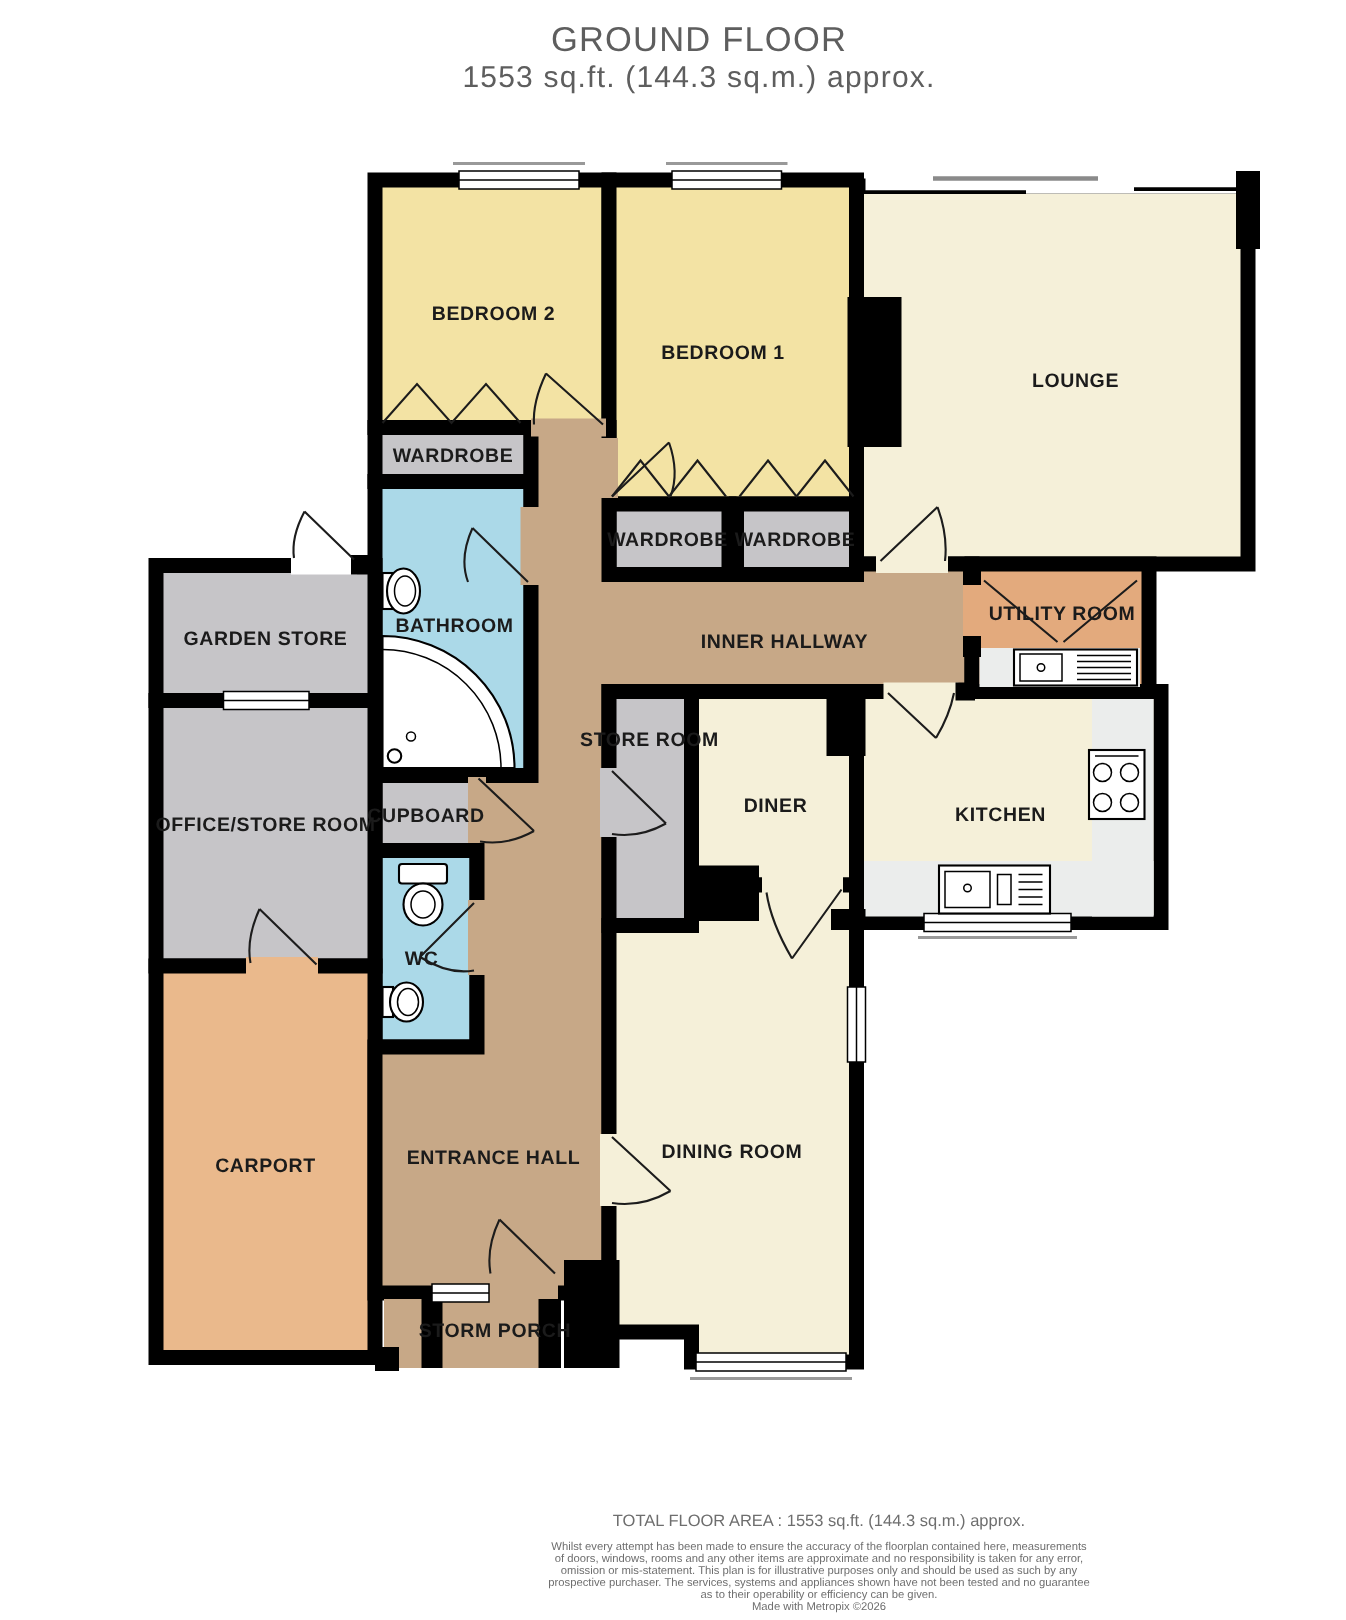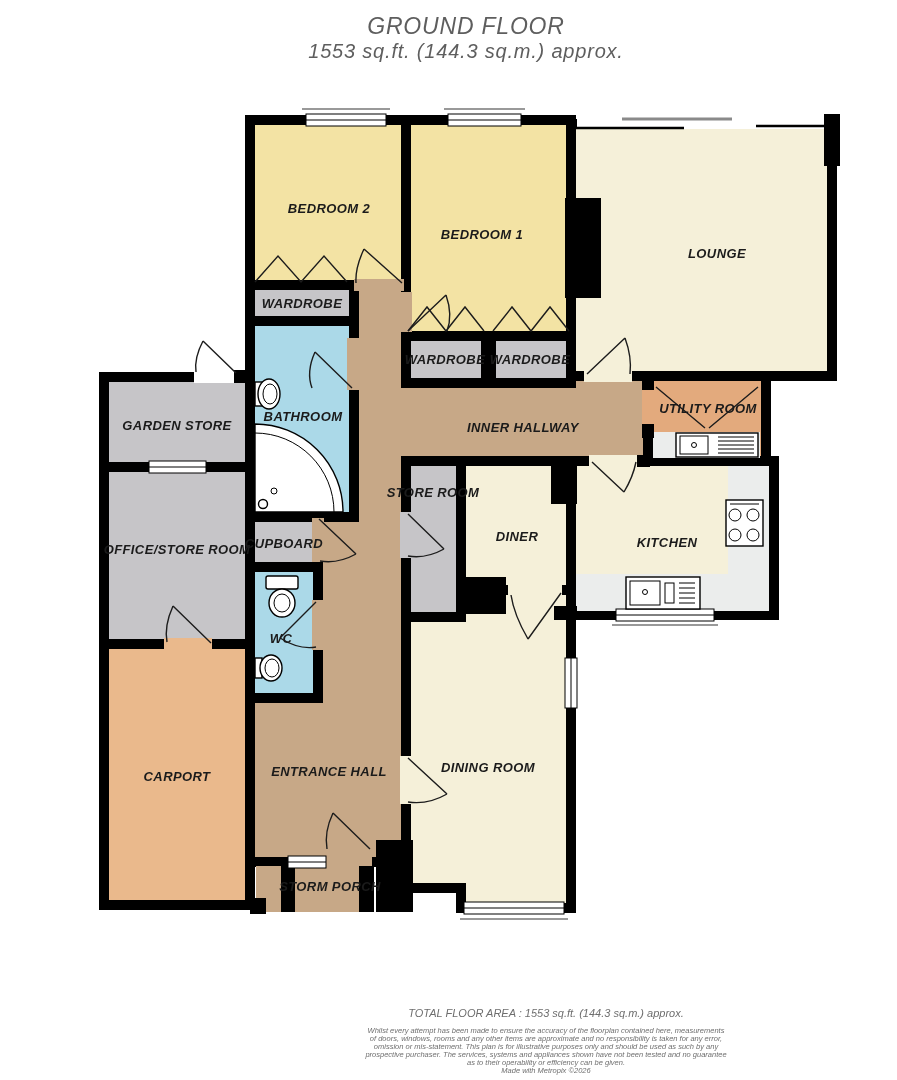--- a/index.html
+++ b/index.html
@@ -1,17 +1,17 @@
 <!DOCTYPE html>
 <html><head>
 <meta charset="utf-8">
 <style>
   html,body{margin:0;padding:0;background:#ffffff;}
   .canvas{position:relative;width:866px;height:1080px;background:#ffffff;margin:0 auto;
-          font-family:"Liberation Sans",sans-serif;font-style:italic;}
+          font-family:"Liberation Sans",sans-serif;}
   svg{display:block;}
   .room{stroke:#000000;stroke-width:10;}
   .nf{stroke:none;}
   .blk{fill:#000000;stroke:none;}
   .door{fill:none;stroke:#1c1c1c;stroke-width:1.4;}
   .fix{fill:#ffffff;stroke:#000000;stroke-width:1.4;}
   .fixl{fill:none;stroke:#000000;stroke-width:1;}
   .win{fill:#ffffff;stroke:#000000;stroke-width:1;}
   .winl{stroke:#000000;stroke-width:1;fill:none;}
   .sill{stroke:#999999;stroke-width:2;fill:none;}

